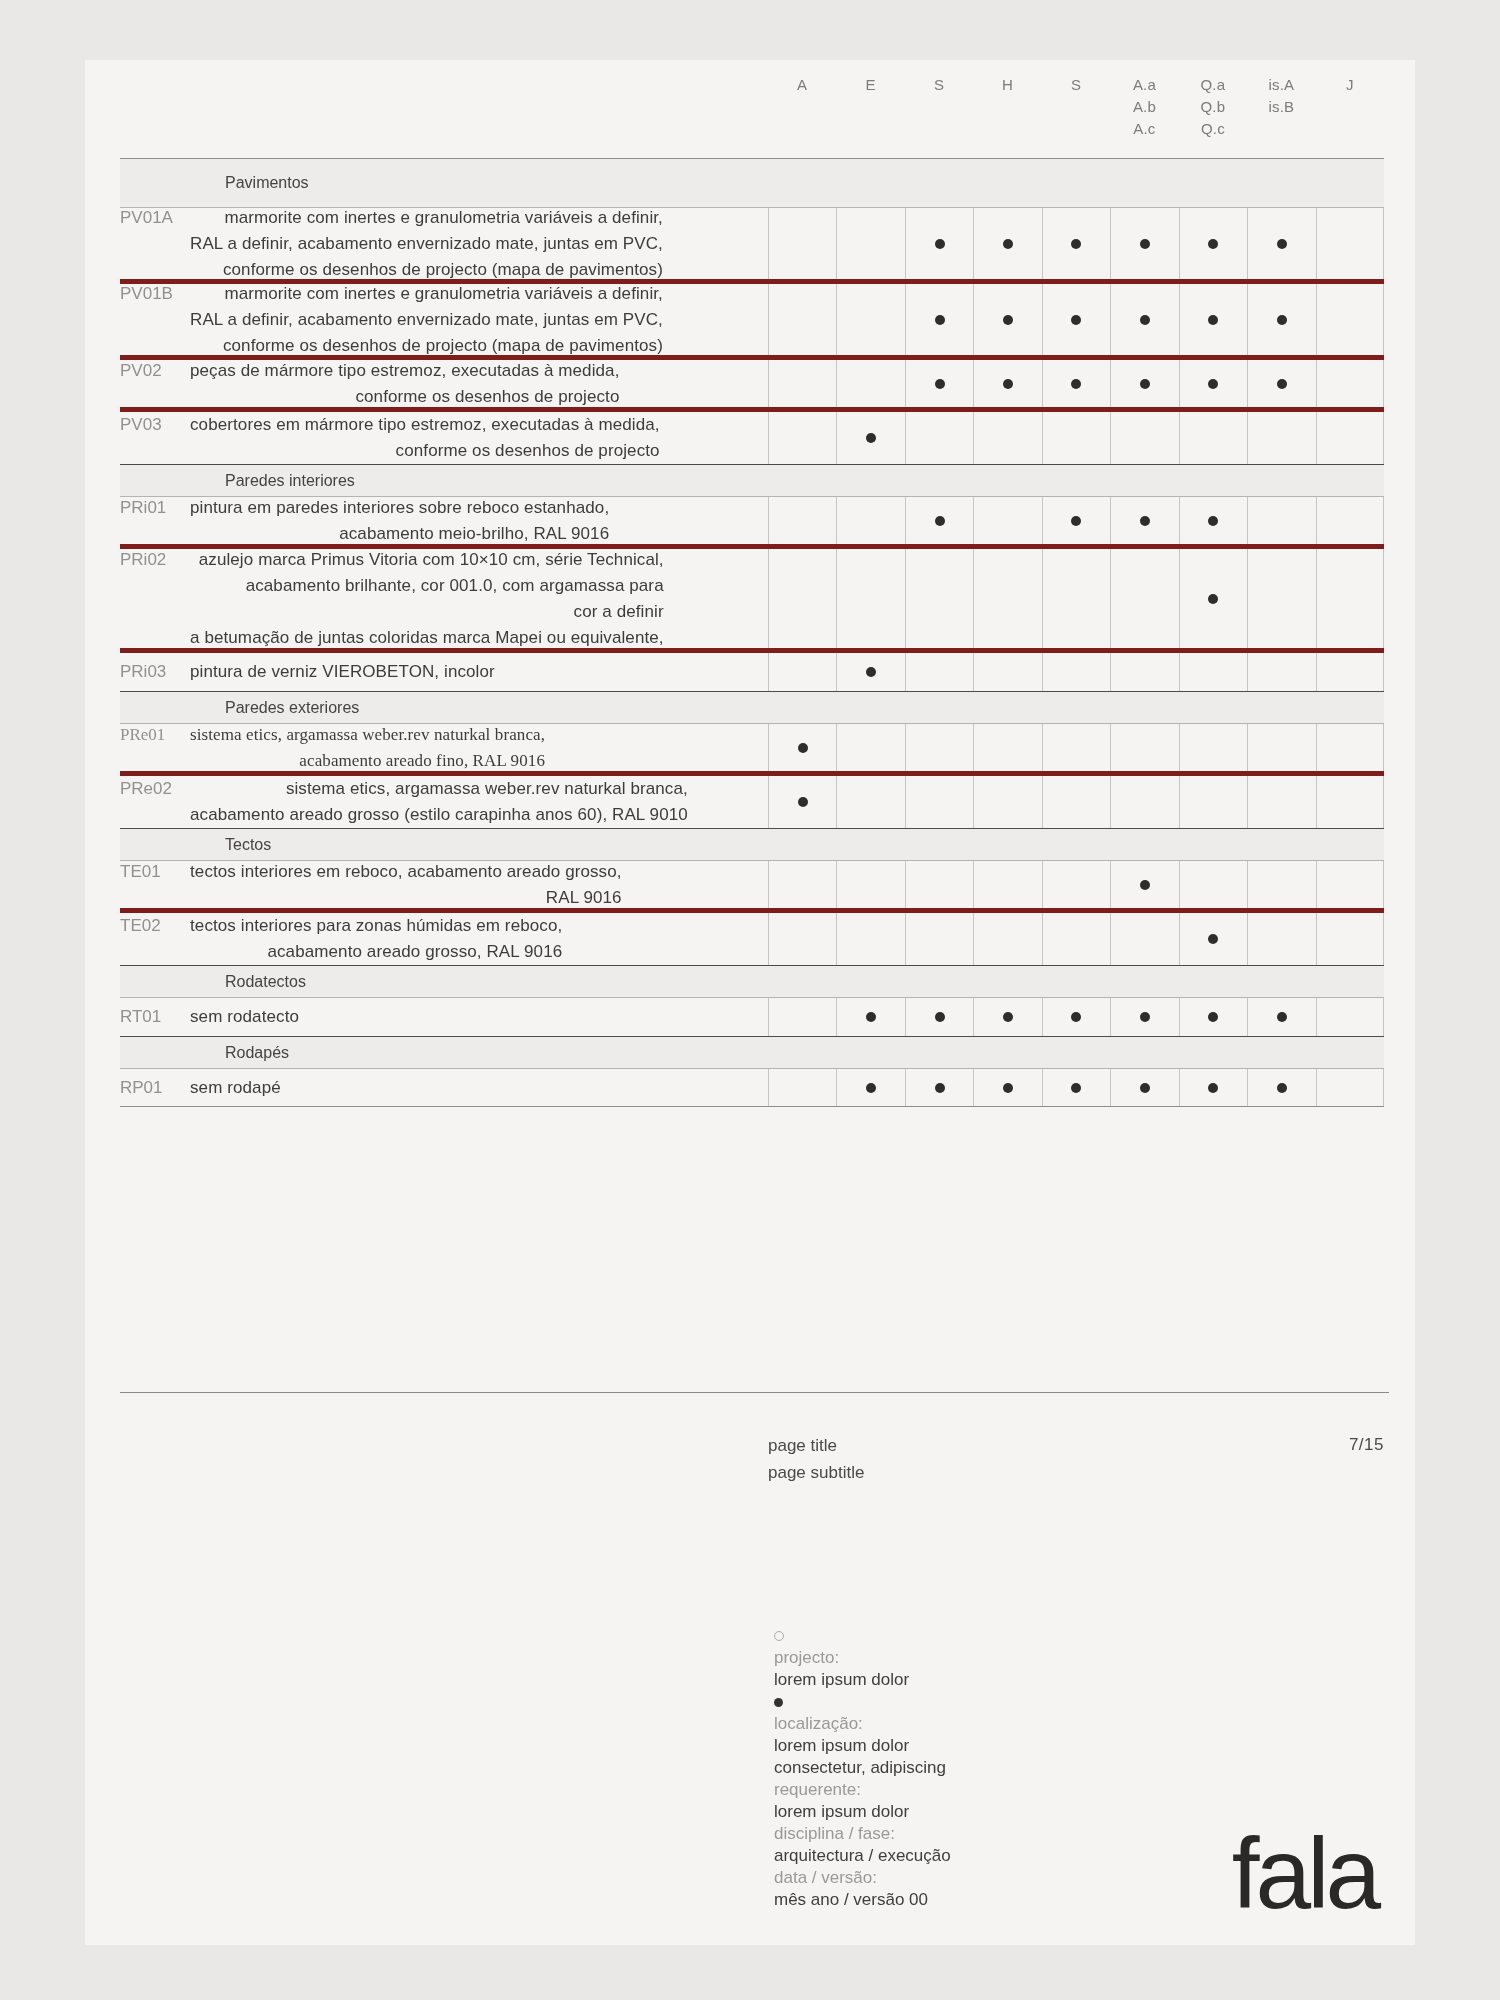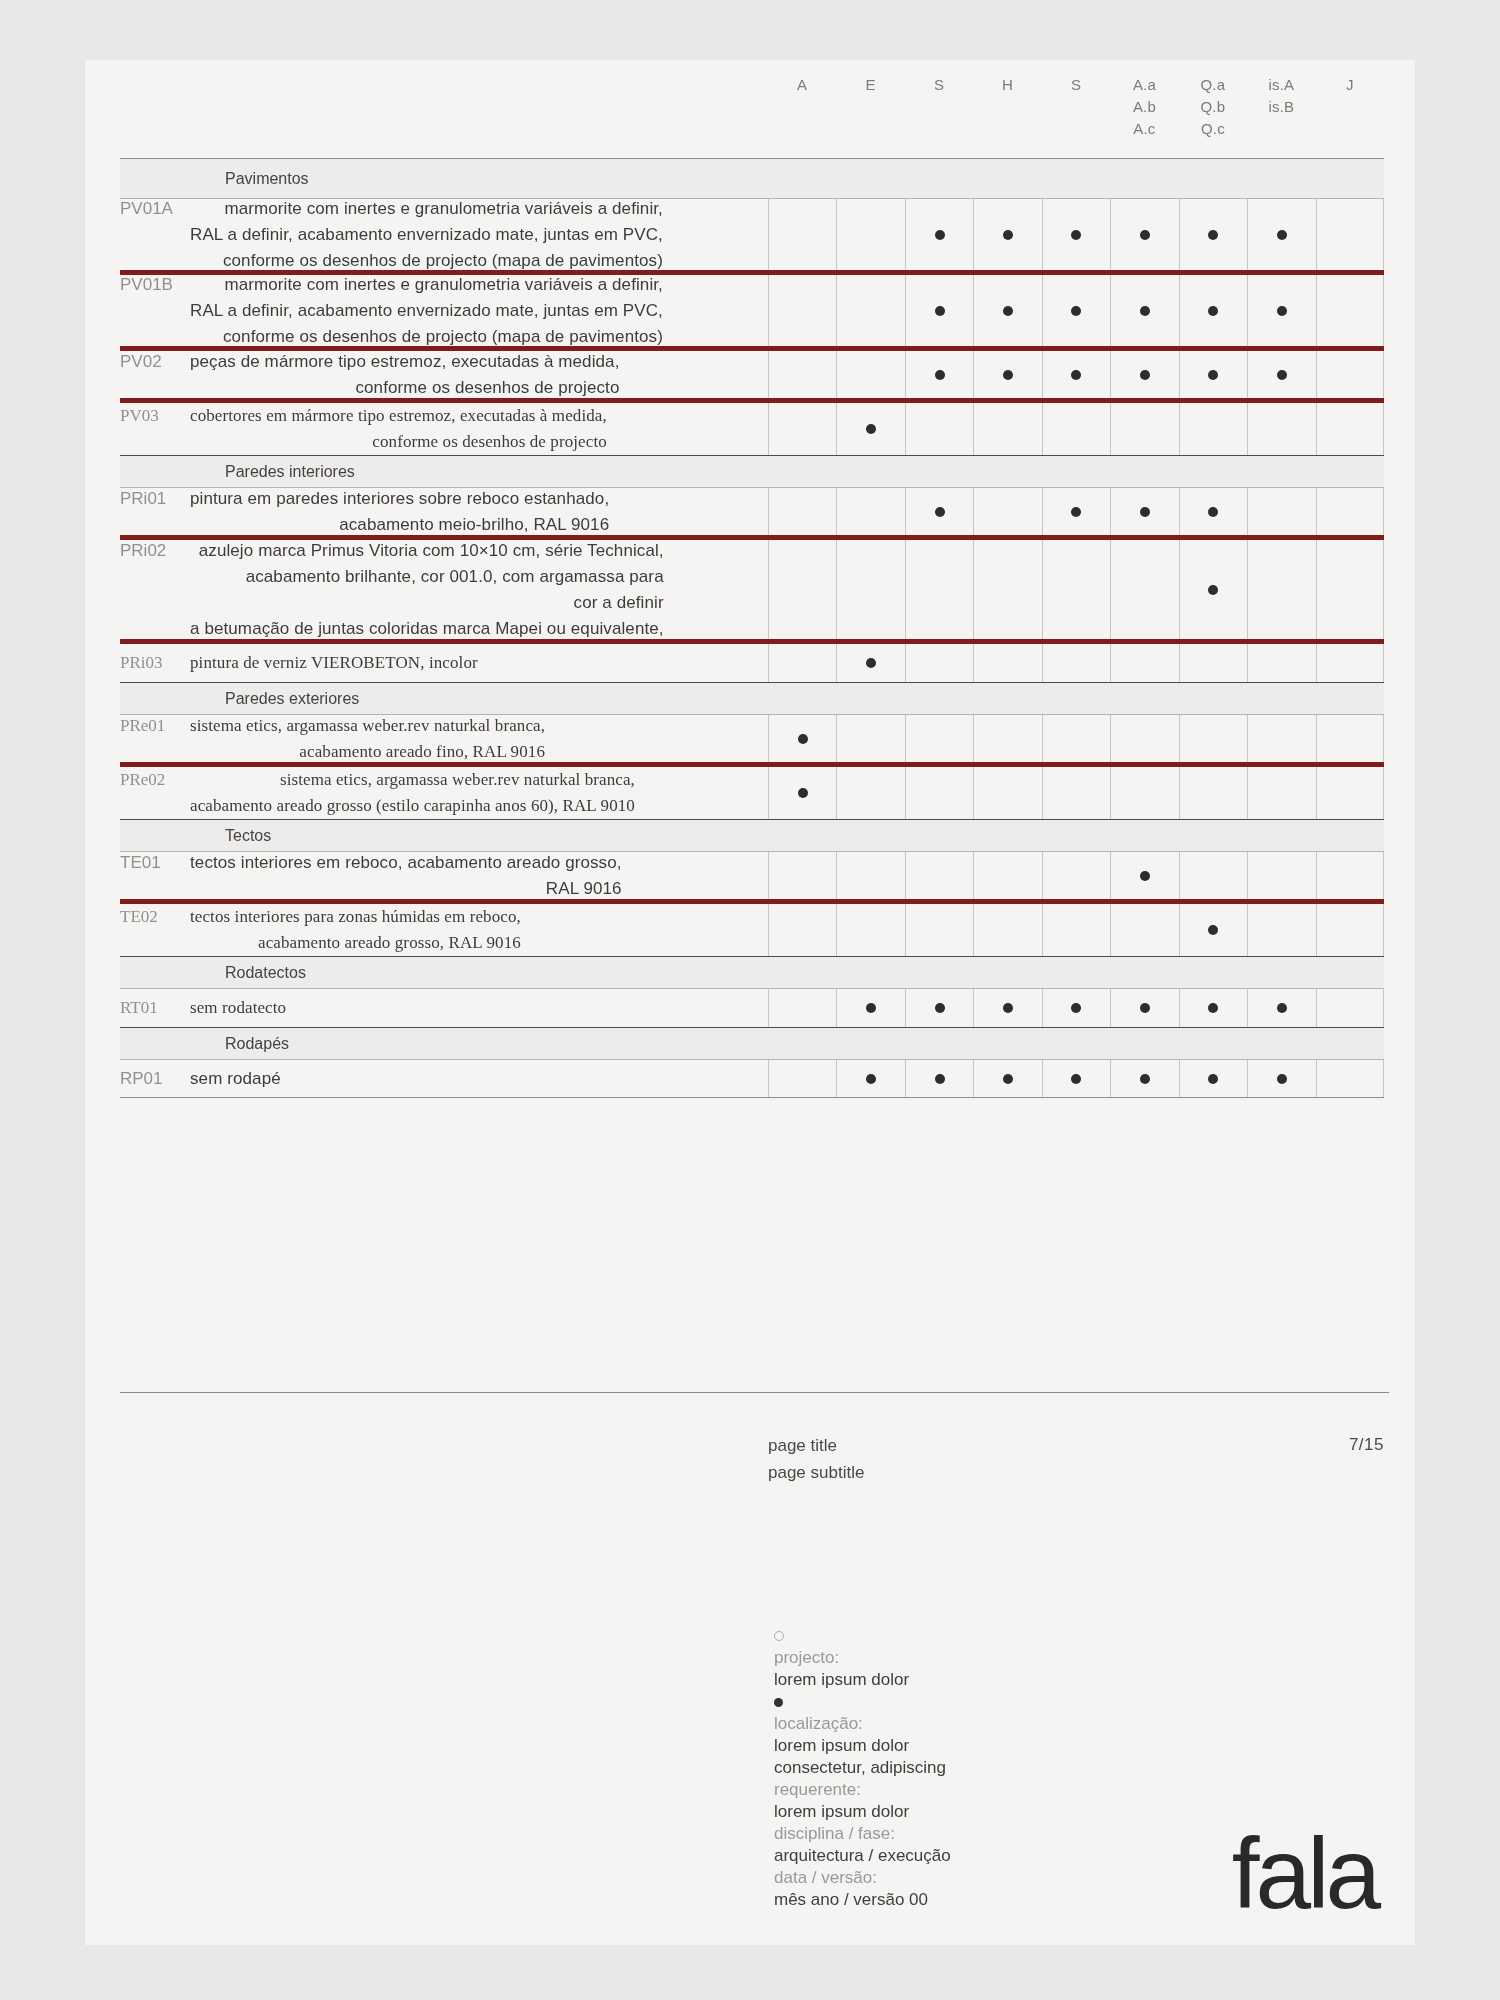--- a/index.html
+++ b/index.html
@@ -38,26 +38,26 @@
   }
   
   .spec-table{position:absolute;left:35px;top:98px;width:1264px;}
   .band{
     height:33px;background:var(--band-bg);box-sizing:border-box;
     border-top:1px solid var(--line-dark);
     border-bottom:1px solid #b5b4b2;
     display:flex;align-items:center;padding-left:105px;
     font-size:16px;color:#454341;
   }
-  .band.first{height:41px;border-top-color:var(--line-mid);}
+  .band.first{height:50px;border-top-color:var(--line-mid);}
   .row{
     display:grid;grid-template-columns:648px repeat(9,68.45px);
     box-sizing:border-box;border-bottom:5px solid #7f1d1d;
   }
-  .row.section-last{border-bottom:none;font-family:Liberation Serif, serif;}
+  .row.section-last{border-bottom:none;}
   .row.table-end{border-bottom:1px solid var(--line-mid);}
   .desc-cell{display:flex;align-items:center;overflow:hidden;}
   .desc-inner{display:flex;align-items:flex-start;width:100%;}
   .code{
     width:70px;flex-shrink:0;color:var(--gray);
     font-size:17px;line-height:26px;
   }
   .desc-text{font-size:17px;line-height:26px;color:var(--ink);letter-spacing:.1px;text-align:right;}
   .dot-cell{
     border-left:1px solid var(--line-light);

